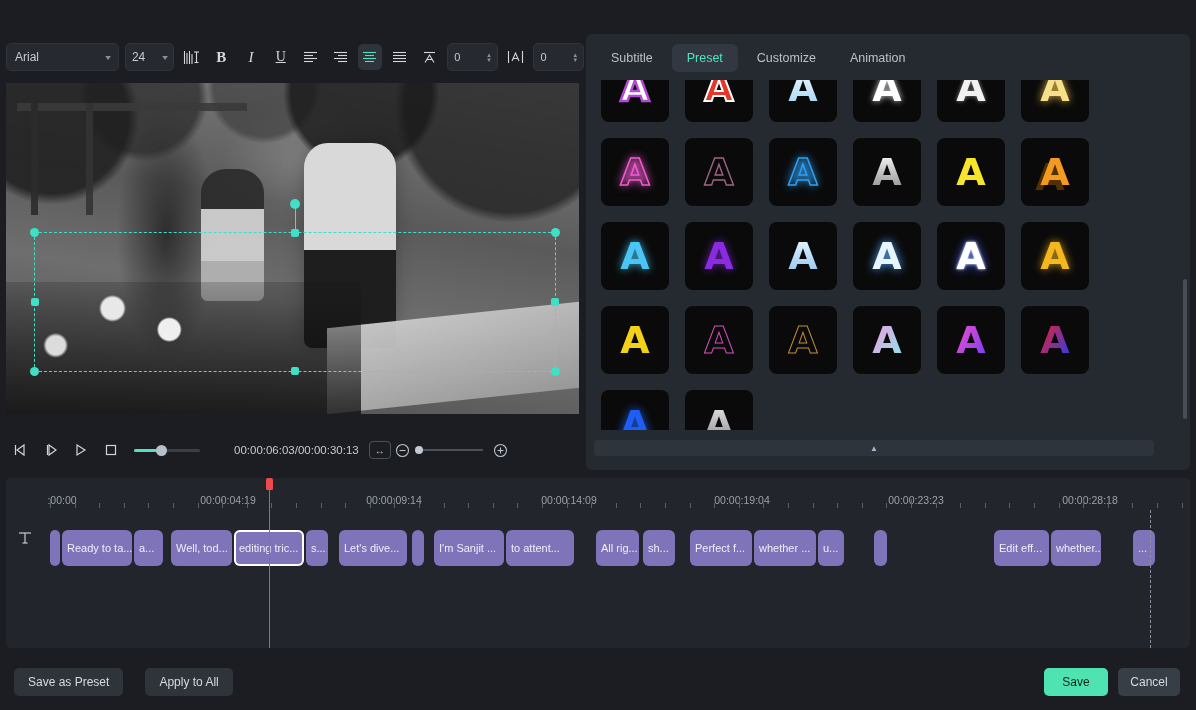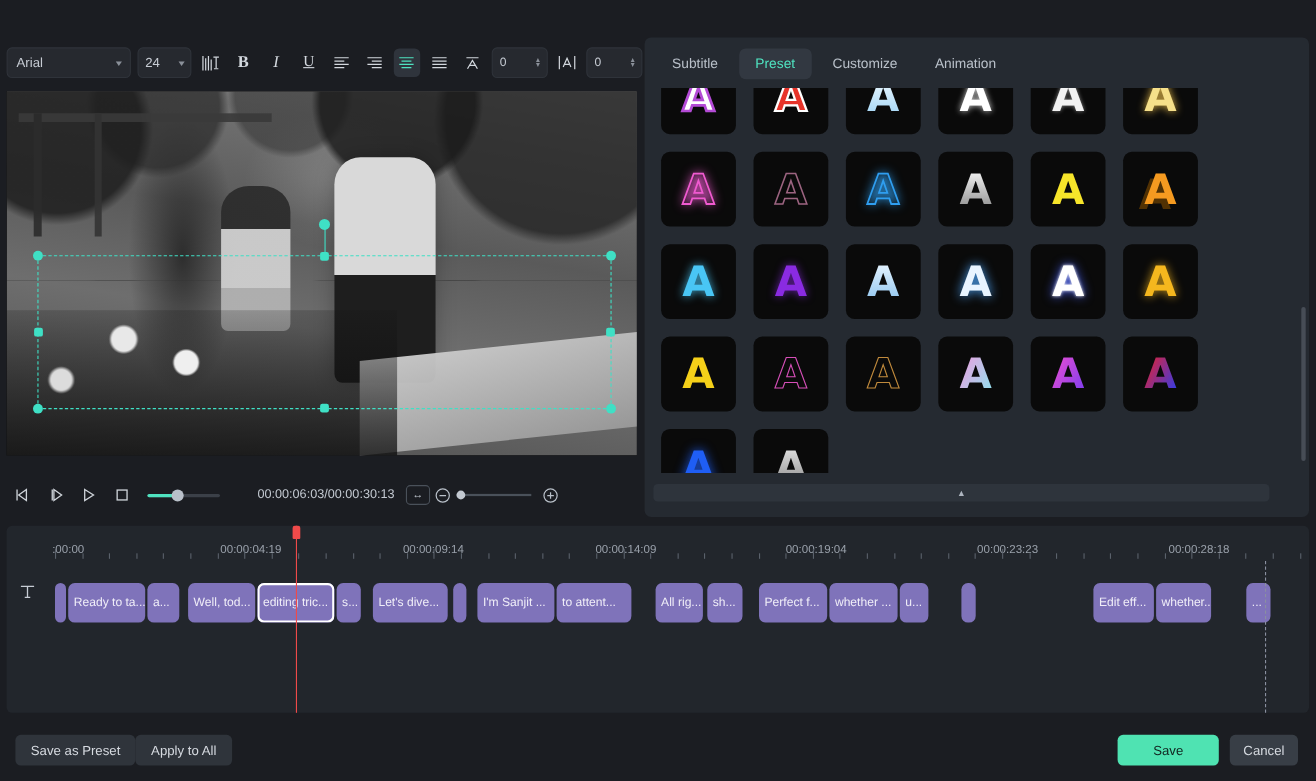--- a/index.html
+++ b/index.html
@@ -211,23 +211,23 @@
   }
   .endline {
     position: absolute; top: 32px; height: 138px; width: 0;
     border-left: 1px dashed #8a90a0;
   }
   .btn {
     height: 28px; border-radius: 5px; display: inline-flex; align-items: center;
     justify-content: center; font-size: 12px; padding: 0 14px; color: #d6dae0;
     background: #2f343b;
   }
-  .btn.primary { background: #4fe3b2; color: #12241f; font-weight: normal; width: 92px; margin-left: 16px; }
+  .btn.primary { background: #4fe3b2; color: #12241f; font-weight: normal; width: 64px; margin-left: 16px; }
   .btn.ghost { background: #383e46; width: 62px; }
-  .fl { position: absolute; left: 14px; top: 668px; display: flex; gap: 0; }
+  .fl { position: absolute; left: 14px; top: 668px; display: flex; gap: 22px; }
   .fr { position: absolute; right: 16px; top: 668px; display: flex; gap: 10px; }
 </style>
 </head>
 <body>
 
 <div id="app">
 
 
   <div class="toolbar">
     <div class="field font-select">

